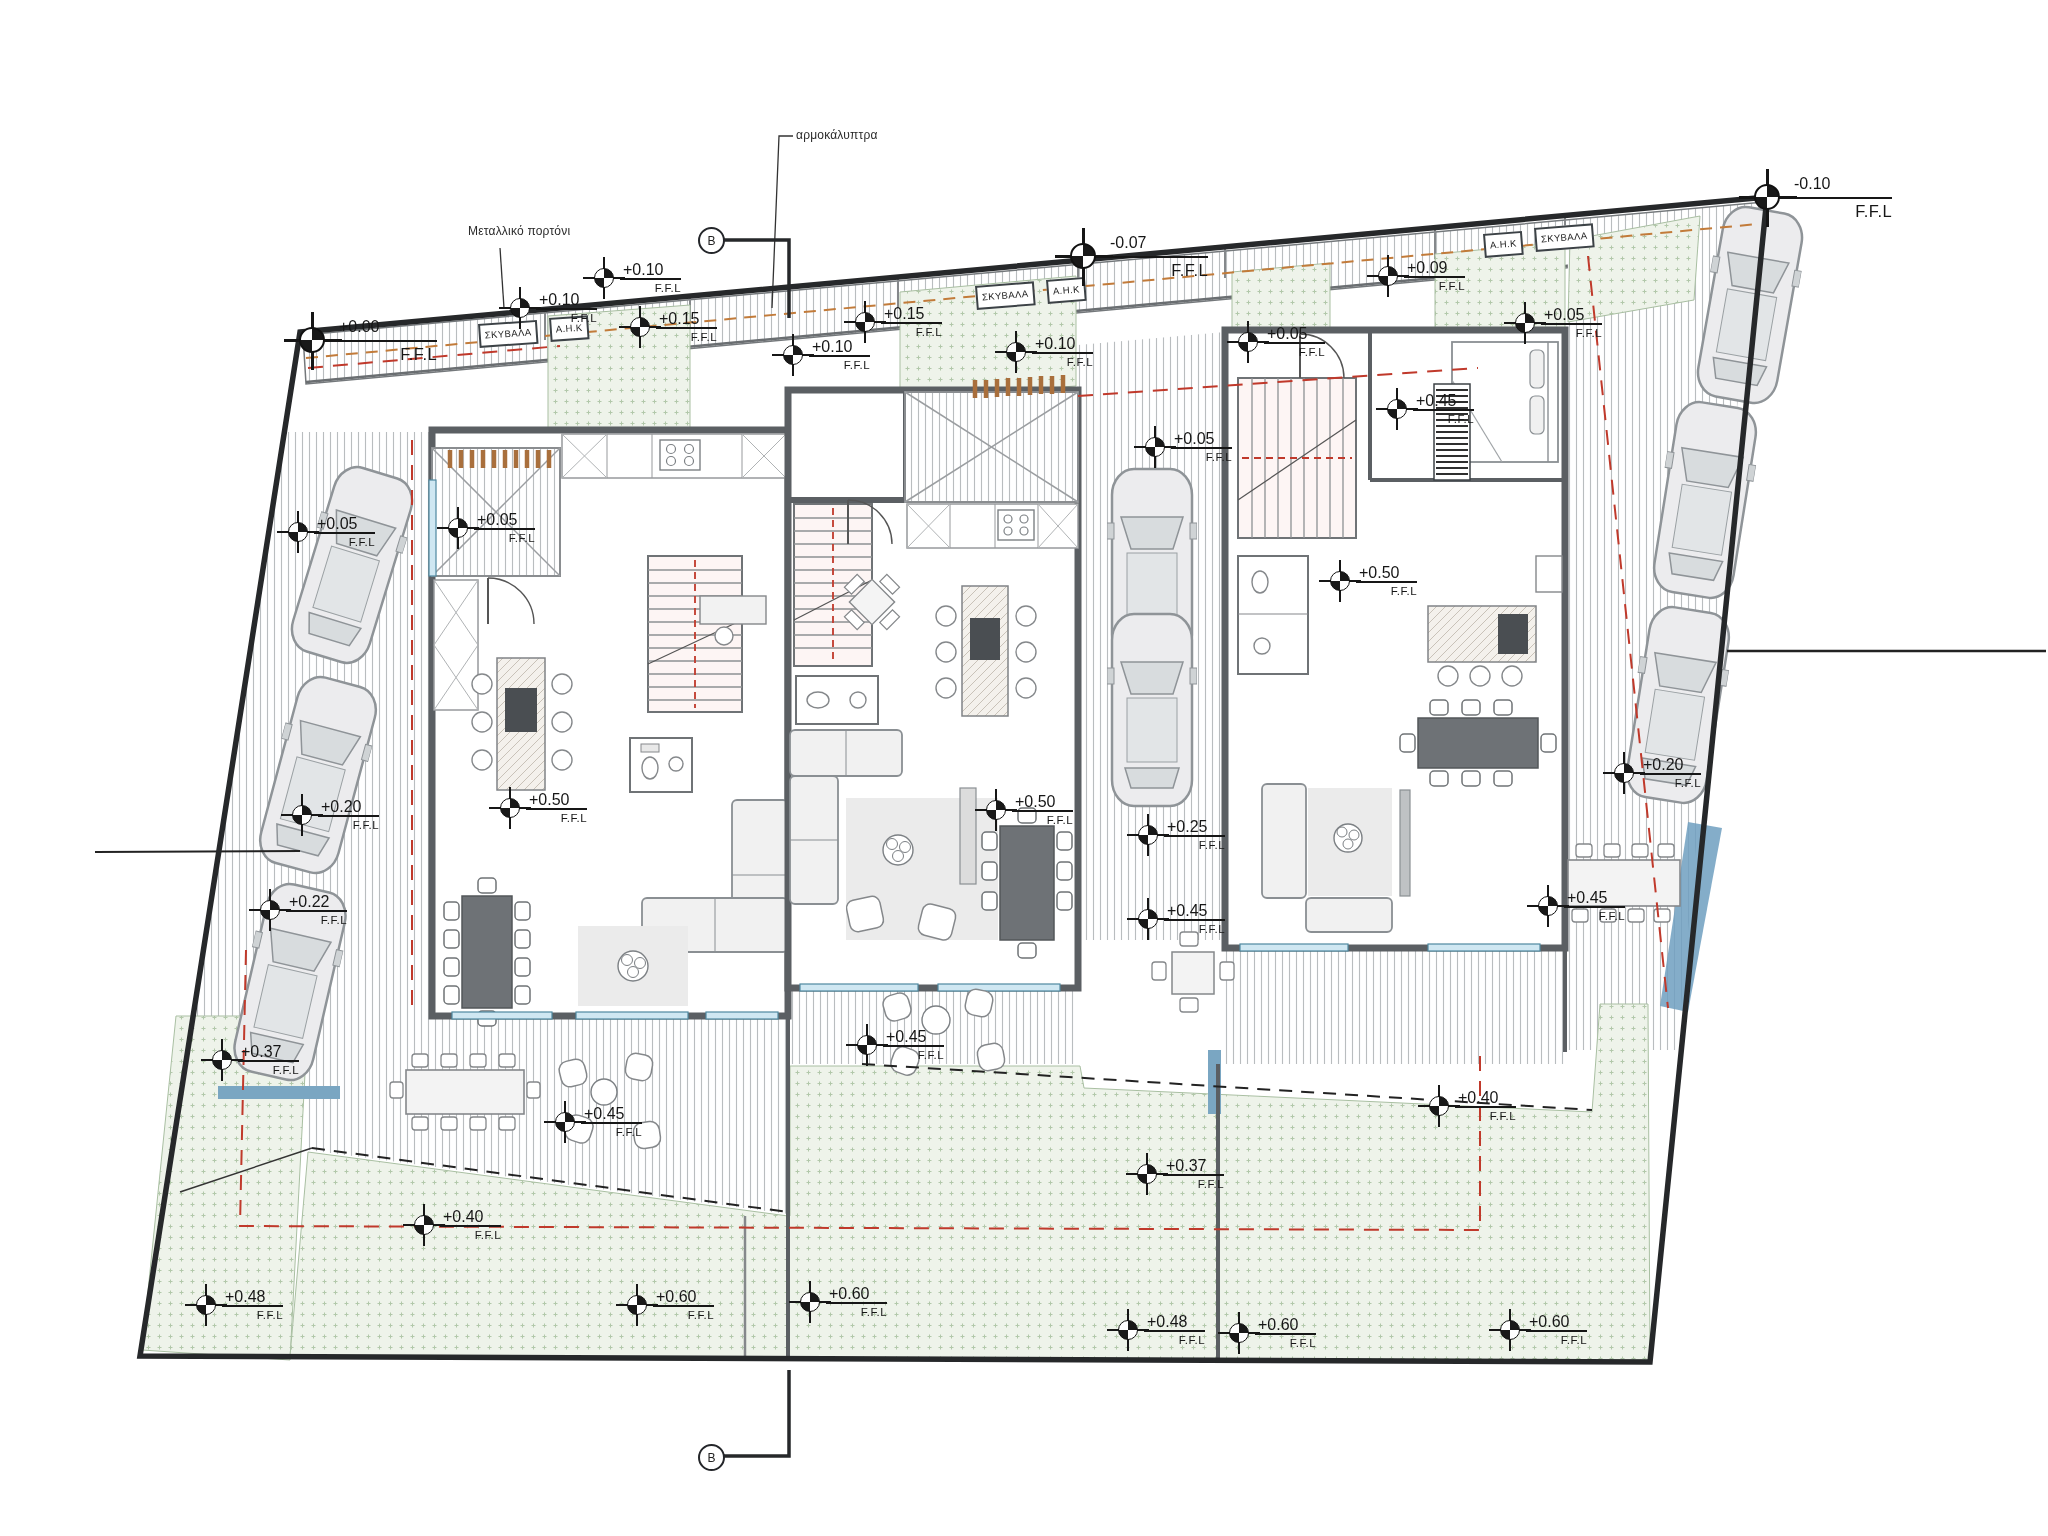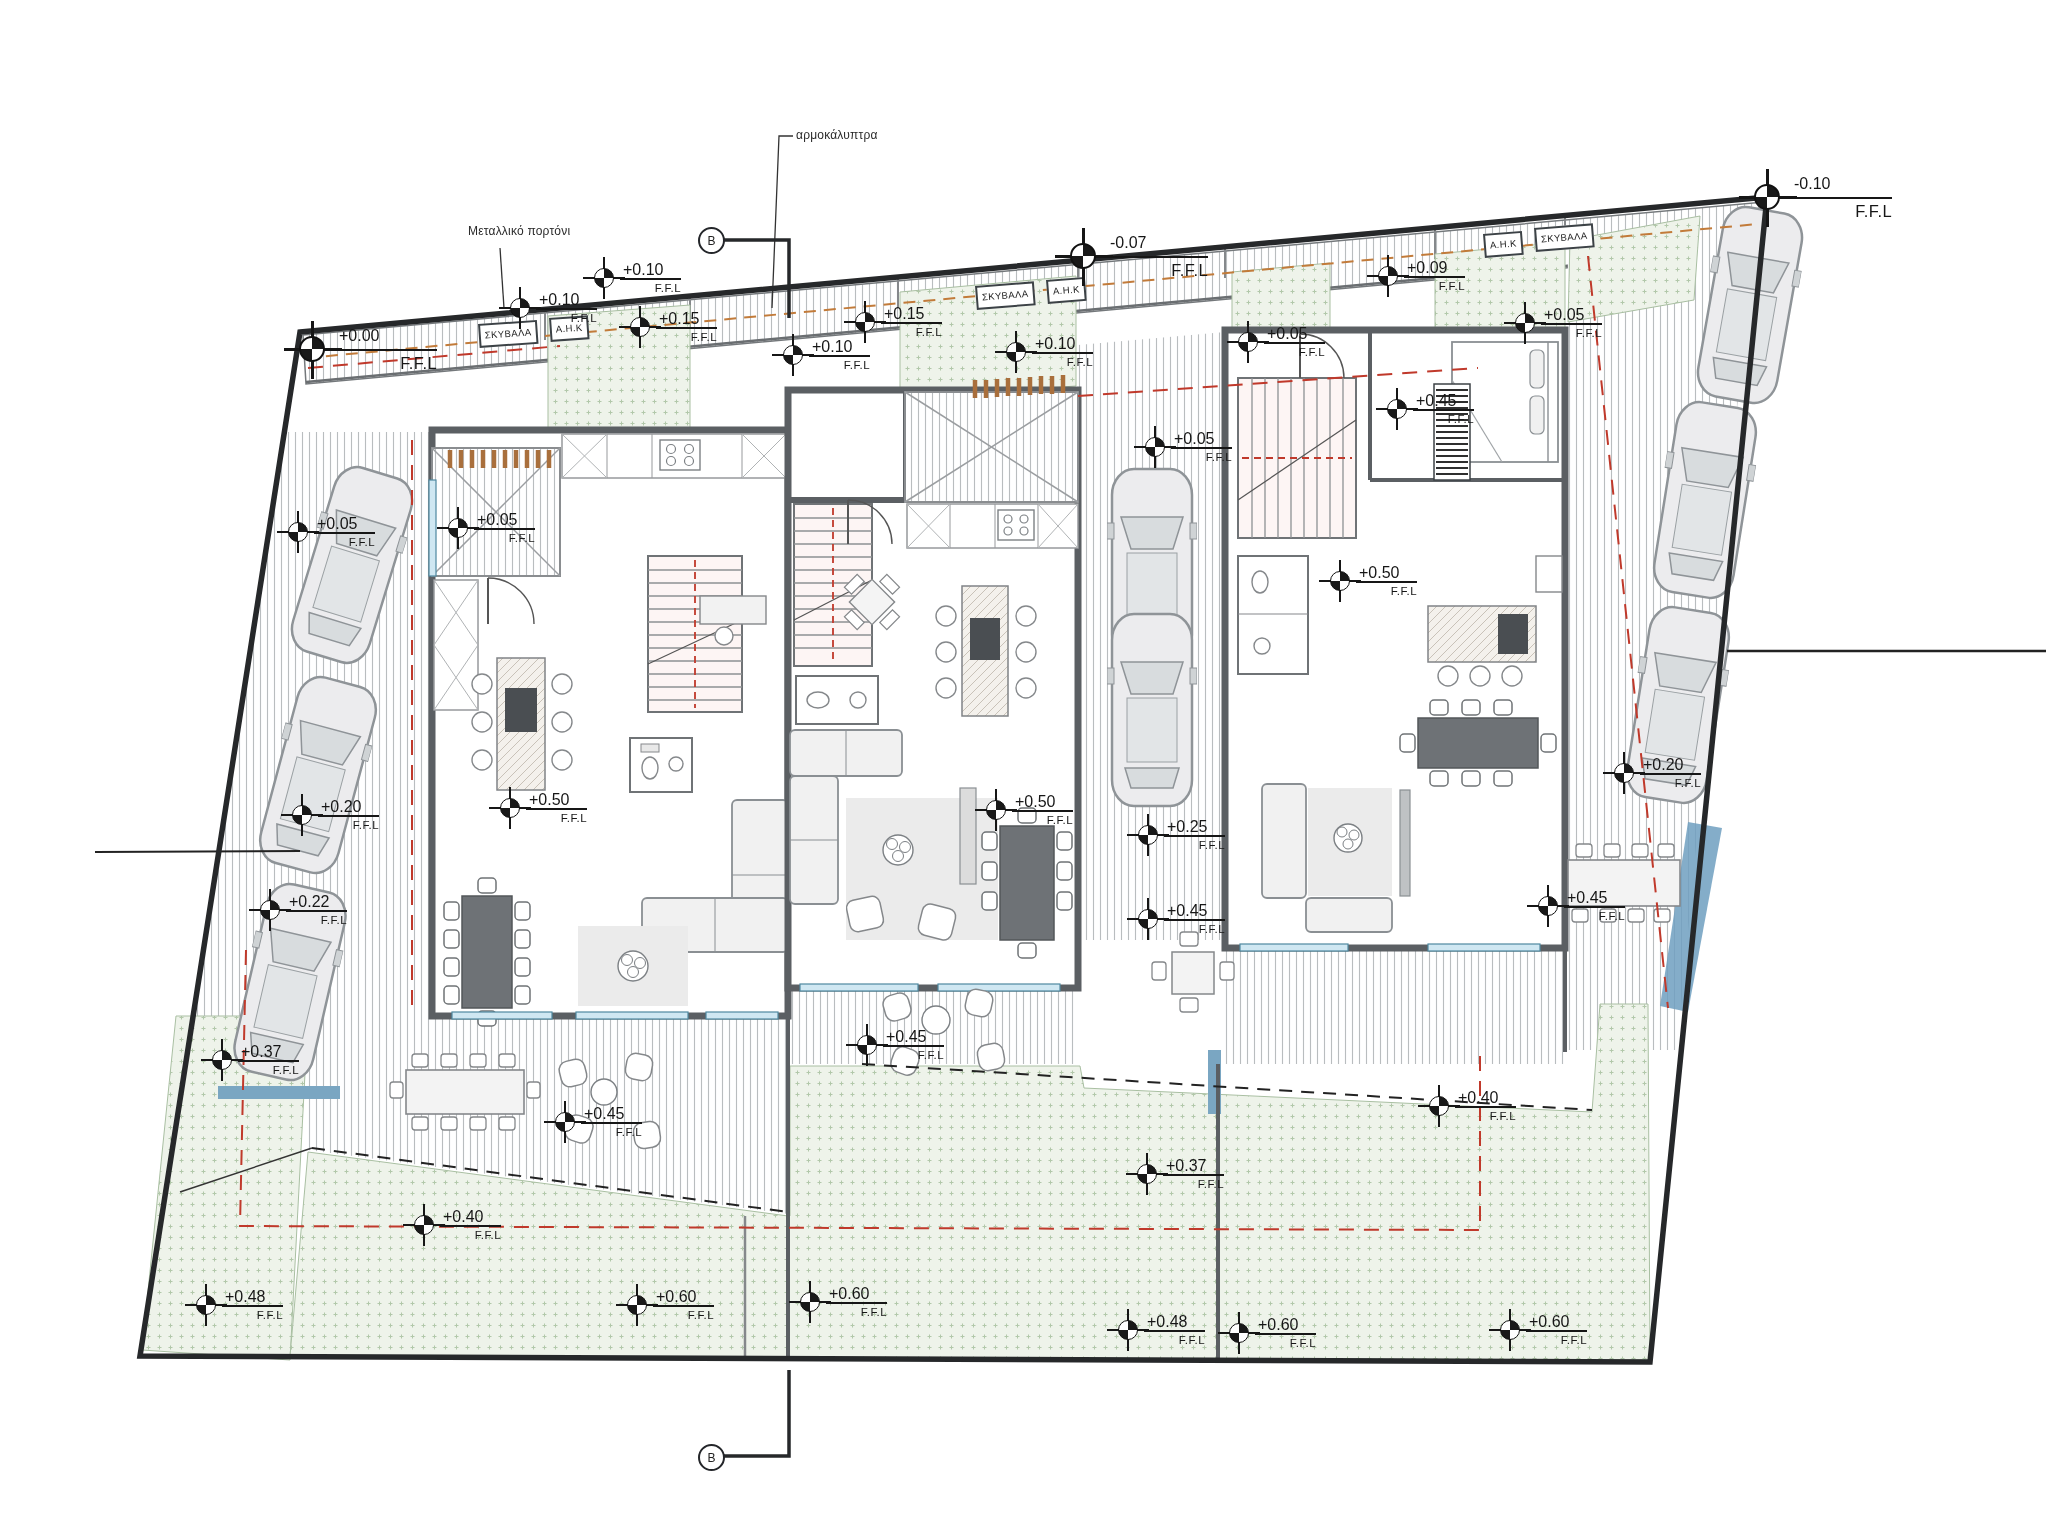--- a/index.html
+++ b/index.html
@@ -518,21 +518,21 @@
     <path d="M723 240 H789 V318"></path>
     <path d="M723 1456 H789 V1370"></path>
   </g>
 
   <polygon points="300,332 1767,197 1650,1362 140,1356" fill="none" stroke="#26282a" stroke-width="5.5"></polygon>
 </svg>
 
 <div id="overlays">
   <div class="alabel" style="left:796px;top:128px;">αρμοκάλυπτρα</div>
   <div class="alabel" style="left:468px;top:224px;">Μεταλλικό πορτόνι</div>
-<div class="spot lg" style="left: 292px; top: 329px;">
+<div class="spot lg" style="left: 292px; top: 320px;">
         <span class="ch">
           <i class="h"></i>
           <i class="v"></i>
           <b class="c"></b>
         </span>
         <span class="vt">
           <b class="val">+0.00</b>
           <b class="ffl">F.F.L</b>
         </span>
       </div>

